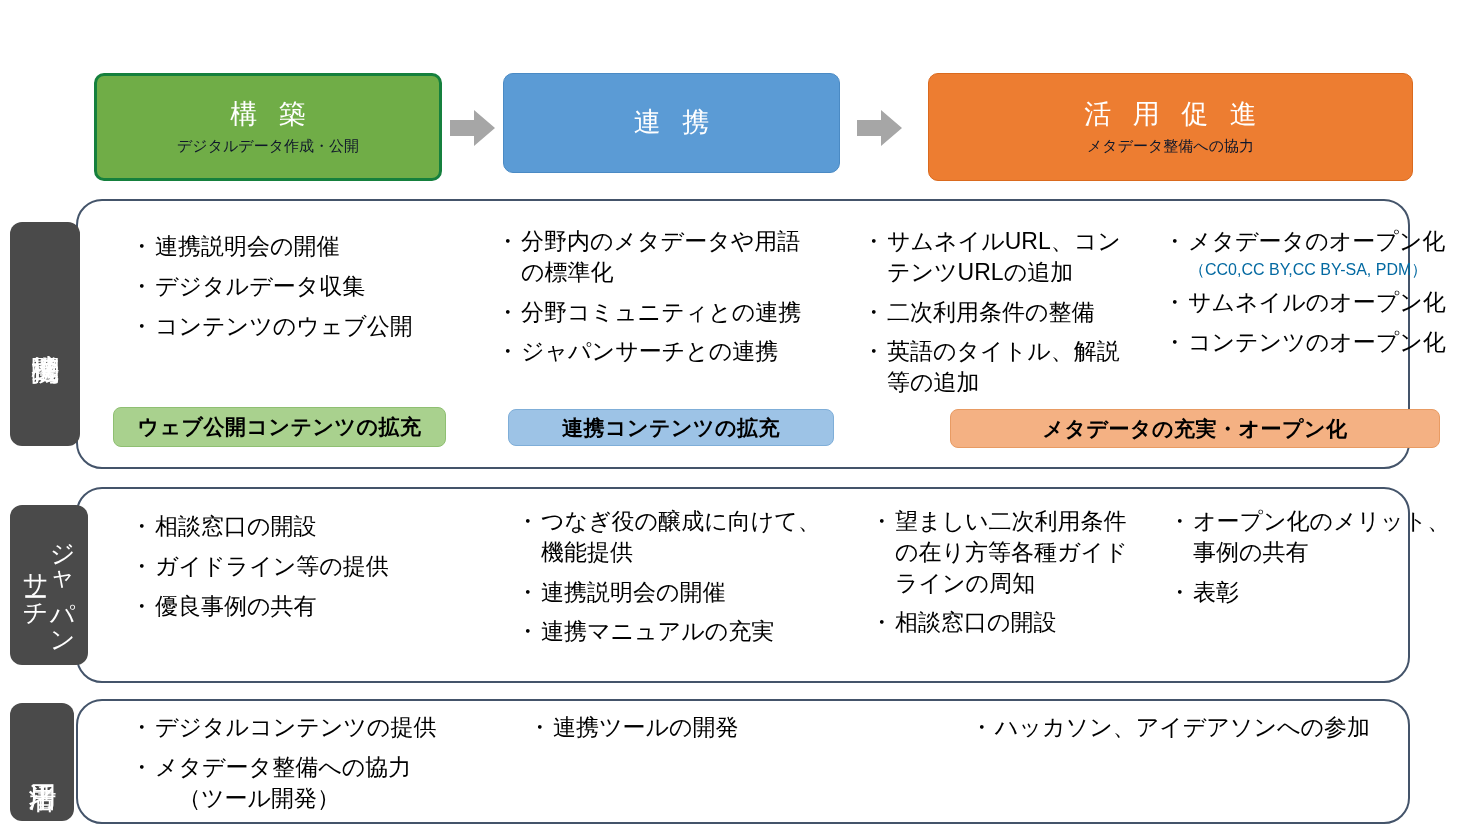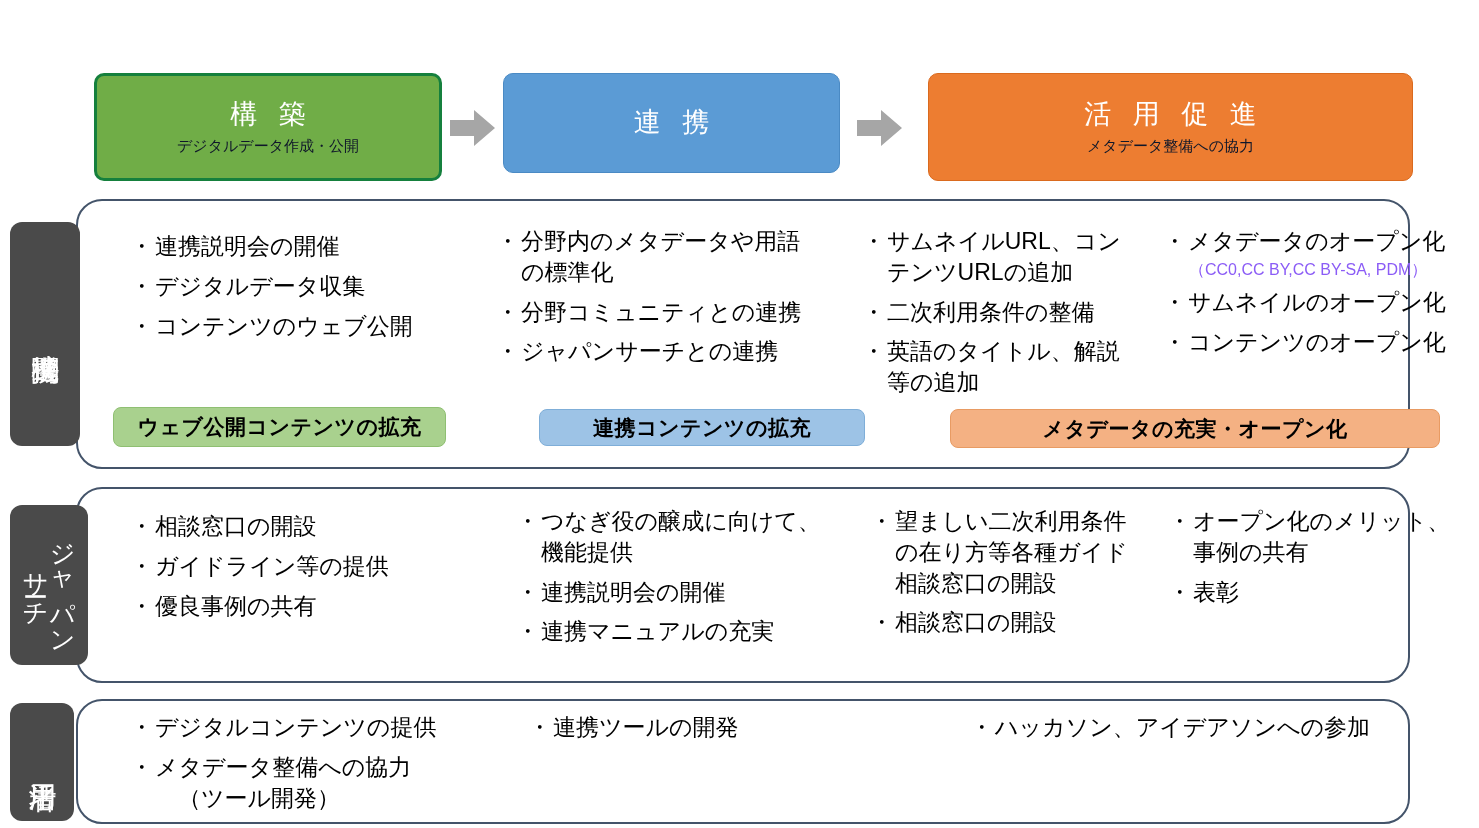--- a/index.html
+++ b/index.html
@@ -111,21 +111,21 @@
     flex: 0 0 auto;
     margin-right: 2px;
   }
   .bullet .btext {
     flex: 1 1 auto;
     white-space: pre-line;
   }
   .sub-note {
     font-size: 16px;
     line-height: 1.2;
-    color: #8b5cf6;
+    color: #0369a1;
     margin: -6px 0 8px 26px;
     white-space: nowrap;
   }
 
   
   .badge {
     position: absolute;
     box-sizing: border-box;
     border-radius: 8px;
     display: flex;
@@ -234,21 +234,21 @@
     </div>
     <div class="bullet">
       <span class="dot">・</span>
       <span class="btext">コンテンツのオープン化</span>
     </div>
   </div>
 
   <div class="badge badge-green" style="left:113px; top:407px; width:333px; height:40px;">
     <span>ウェブ公開コンテンツの拡充</span>
   </div>
-  <div class="badge badge-blue" style="left:508px; top:409px; width:326px; height:37px;margin-left:31px;">
+  <div class="badge badge-blue" style="left:508px; top:409px; width:326px; height:37px;">
     <span>連携コンテンツの拡充</span>
   </div>
   <div class="badge badge-orange" style="left:950px; top:409px; width:490px; height:39px;">
     <span>メタデータの充実・オープン化</span>
   </div>
 
   <div class="row-panel" style="left:76px; top:487px; width:1334px; height:196px;"></div>
 
   <div class="actor-tab two-col" style="left:10px; top:505px; width:78px; height:160px;">
     <span class="vtext">ジャパンサーチ</span>
@@ -283,21 +283,21 @@
       <span class="dot">・</span>
       <span class="btext">連携マニュアルの充実</span>
     </div>
   </div>
 
   <div class="col" style="left:870px; top:506px; width:290px;">
     <div class="bullet">
       <span class="dot">・</span>
       <span class="btext">望ましい二次利用条件
 の在り方等各種ガイド
-相談窓口の開設</span>
+ラインの周知</span>
     </div>
     <div class="bullet">
       <span class="dot">・</span>
       <span class="btext">相談窓口の開設</span>
     </div>
   </div>
 
   <div class="col" style="left:1168px; top:506px; width:290px;">
     <div class="bullet">
       <span class="dot">・</span>

